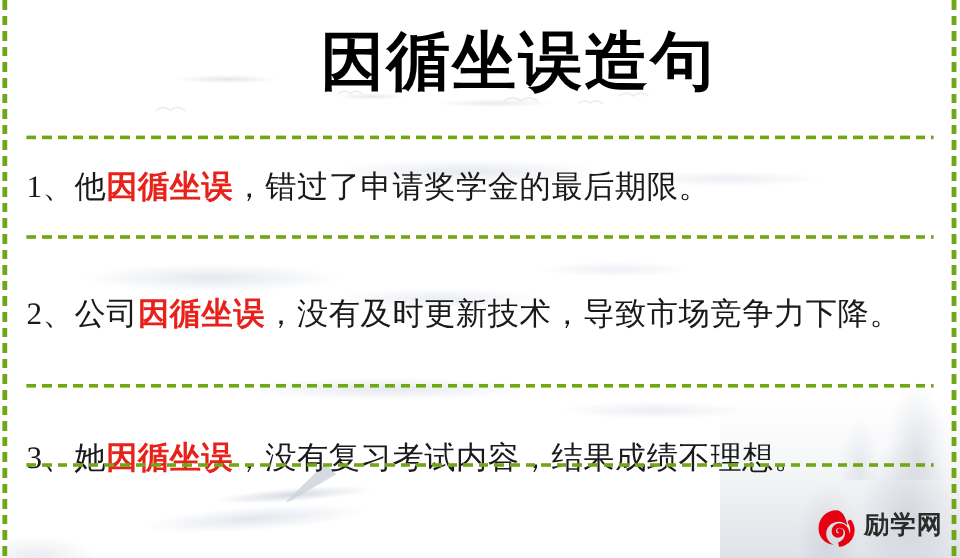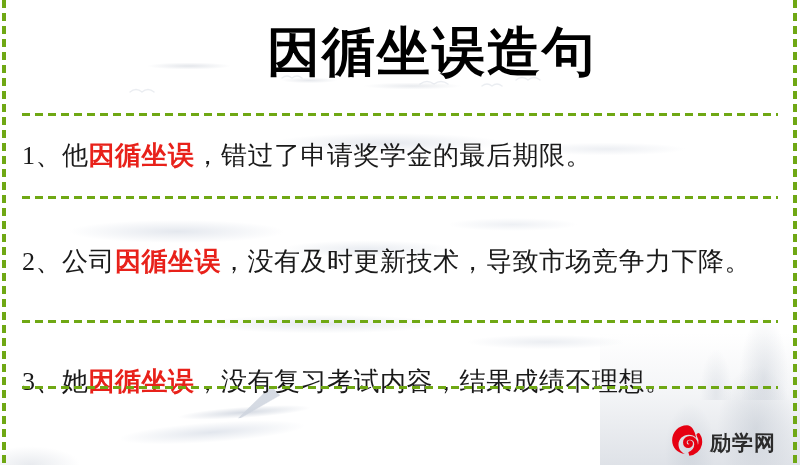--- a/index.html
+++ b/index.html
@@ -157,24 +157,24 @@
   }
 
   .sentence .idiom {
     color: #E8211A;
     font-weight: 700;
   }
 
   
   .logo {
     position: absolute;
-    right: 24px;
+    right: 14px;
     bottom: 8px;
     display: flex;
-    align-items: flex-end;
+    align-items: flex-start;
     gap: 6px;
   }
 
   .logo-mark {
     width: 34px;
     height: 34px;
     display: block;
   }
 
   .logo-text {

